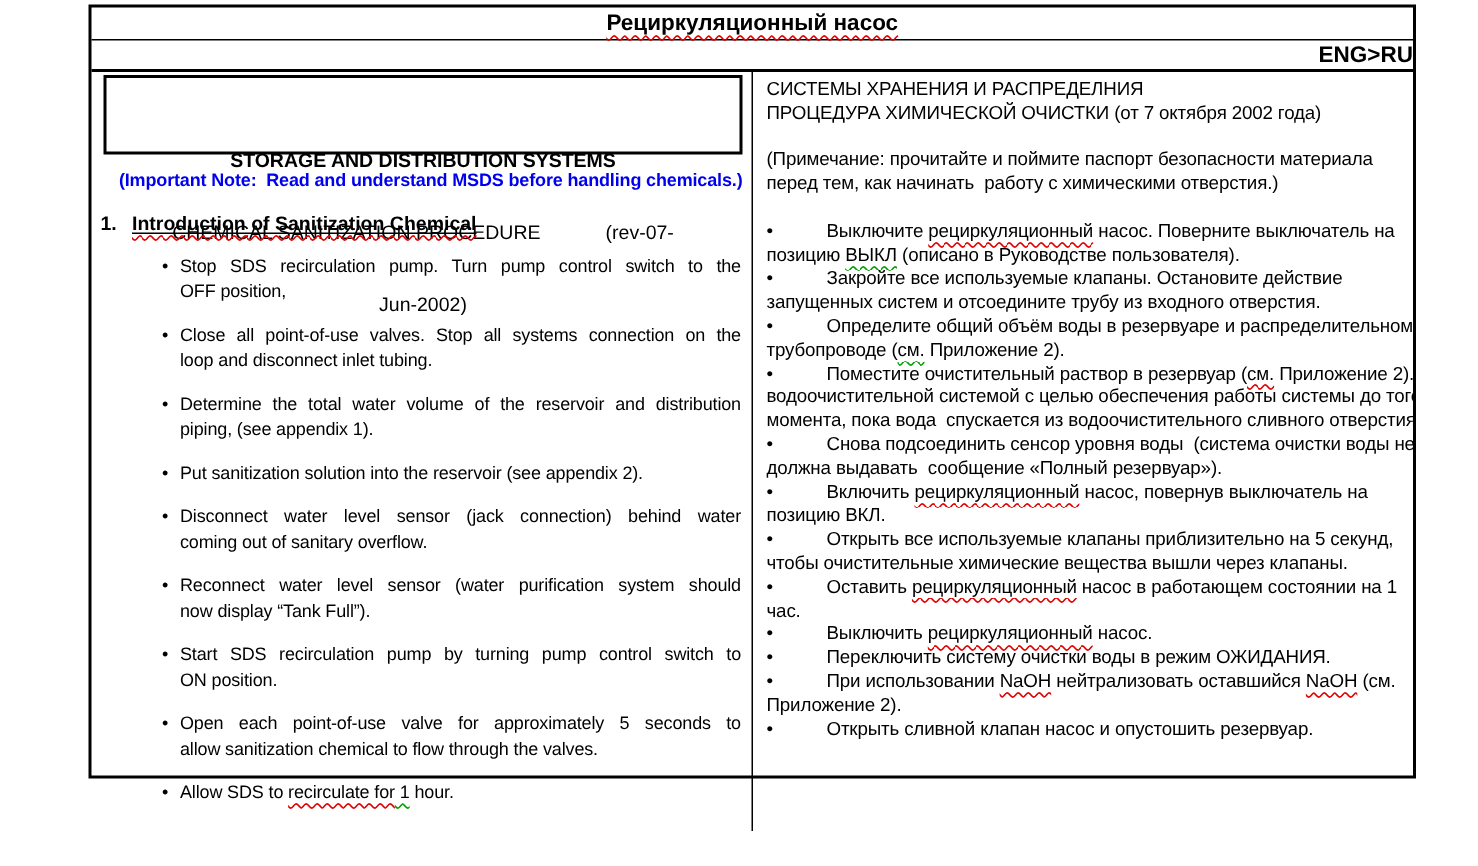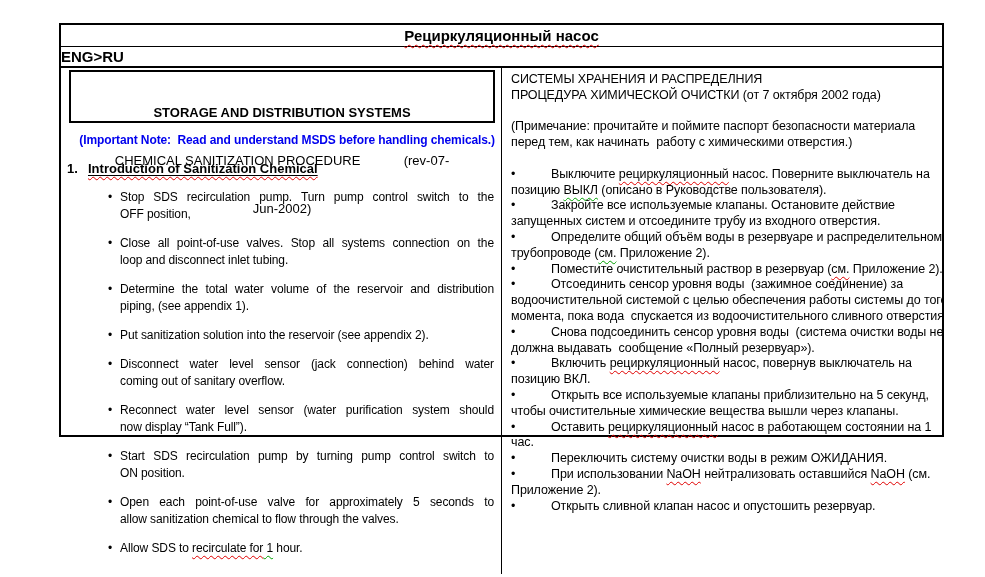--- a/index.html
+++ b/index.html
@@ -2,40 +2,39 @@
 <html><head>
 <meta charset="utf-8">
 <style>
   * { margin:0; padding:0; box-sizing:border-box; }
   html,body { background:#ffffff; }
   .page {
     position:relative; width:985px; height:577px; background:#ffffff;
     font-family:"Liberation Sans", sans-serif; color:#000; overflow:hidden;
   }
   .doc-table {
-    position:absolute; left:59px; top:3px; width:885px; height:414px;
+    position:absolute; left:59px; top:3px; width:885px; height:516px;
     border:2px solid #000;
-    margin-top:20px;
   }
   .trow1 {
     height:22px; border-bottom:1px solid #000; text-align:center;
     font-size:15px; font-weight:bold; line-height:21px;
   }
   .trow2 {
-    height:21px; border-bottom:2px solid #000; text-align:left;
+    height:21px; border-bottom:2px solid #000; text-align:right;
     font-size:15px; font-weight:bold; line-height:20px;
   }
   .body-row { display:flex; height:506px; }
   .cell-left  { width:440px; padding:2px 6px 0 6px; overflow:hidden; }
   .cell-right { width:441px; border-left:1px solid #000; padding:4px 5px 0 9px; overflow:hidden; }
 
   
   .title-box {
     margin-left:2px; width:426px; height:53px; border:2px solid #000;
-    text-align:center; font-size:13px; line-height:16px; padding-top:1px;
+    text-align:center; font-size:13px; line-height:16px; padding-top:15px;
     white-space:pre;
   }
   .title-box .b1 { font-weight:bold; }
   .imp-note {
     margin-top:10px; font-size:12px; font-weight:bold; color:#0000ee;
     white-space:pre; letter-spacing:-0.1px;text-align:right;
   }
   .sect-head { margin-top:14px; font-size:13px; font-weight:bold; }
   .sect-num { display:inline-block; width:21px; }
   .u-solid { text-decoration:underline solid #000 1px; text-underline-offset:2px; }
@@ -162,31 +161,31 @@
             <div class="rline"><span>(Примечание: прочитайте и поймите паспорт безопасности материала</span></div>
             <div class="rline"><span>перед тем, как начинать  работу с химическими отверстия.)</span></div>
             <div class="rline">&nbsp;</div>
             <div class="rline"><span class="rpre">•</span><span>Выключите </span><span class="wavy-red">рециркуляционный</span><span> насос. Поверните выключатель на</span></div>
             <div class="rline"><span>позицию </span><span class="wavy-green">ВЫКЛ</span><span> (описано в Руководстве пользователя).</span></div>
             <div class="rline"><span class="rpre">•</span><span>Закройте все используемые клапаны. Остановите действие</span></div>
             <div class="rline"><span>запущенных систем и отсоедините трубу из входного отверстия.</span></div>
             <div class="rline"><span class="rpre">•</span><span>Определите общий объём воды в резервуаре и распределительном</span></div>
             <div class="rline"><span>трубопроводе (</span><span class="wavy-green">см.</span><span> Приложение 2).</span></div>
             <div class="rline"><span class="rpre">•</span><span>Поместите очистительный раствор в резервуар (</span><span class="wavy-red">см.</span><span> Приложение 2).</span></div>
-            <div class="rline"><span class="rpre">•</span><span>Отсоединить сенсор уровня воды  (зажимное соединение) за</span></div>
             <div class="rline"><span>водоочистительной системой с целью обеспечения работы системы до того</span></div>
             <div class="rline"><span>момента, пока вода  спускается из водоочистительного сливного отверстия.</span></div>
             <div class="rline"><span class="rpre">•</span><span>Снова подсоединить сенсор уровня воды  (система очистки воды не</span></div>
             <div class="rline"><span>должна выдавать  сообщение «Полный резервуар»).</span></div>
             <div class="rline"><span class="rpre">•</span><span>Включить </span><span class="wavy-red">рециркуляционный</span><span> насос, повернув выключатель на</span></div>
             <div class="rline"><span>позицию ВКЛ.</span></div>
             <div class="rline"><span class="rpre">•</span><span>Открыть все используемые клапаны приблизительно на 5 секунд,</span></div>
             <div class="rline"><span>чтобы очистительные химические вещества вышли через клапаны.</span></div>
             <div class="rline"><span class="rpre">•</span><span>Оставить </span><span class="wavy-red">рециркуляционный</span><span> насос в работающем состоянии на 1</span></div>
             <div class="rline"><span>час.</span></div>
+            <div class="rline"><span class="rpre">•</span><span>Выключить </span><span class="wavy-red">рециркуляционный</span><span> насос.</span></div>
             <div class="rline"><span class="rpre">•</span><span>Переключить систему очистки воды в режим ОЖИДАНИЯ.</span></div>
             <div class="rline"><span class="rpre">•</span><span>При использовании </span><span class="wavy-red">NaOH</span><span> нейтрализовать оставшийся </span><span class="wavy-red">NaOH</span><span> (см.</span></div>
             <div class="rline"><span>Приложение 2).</span></div>
             <div class="rline"><span class="rpre">•</span><span>Открыть сливной клапан насос и опустошить резервуар.</span></div>
           </div>
       </div>
 
     </div>
   </div>
 </div>

